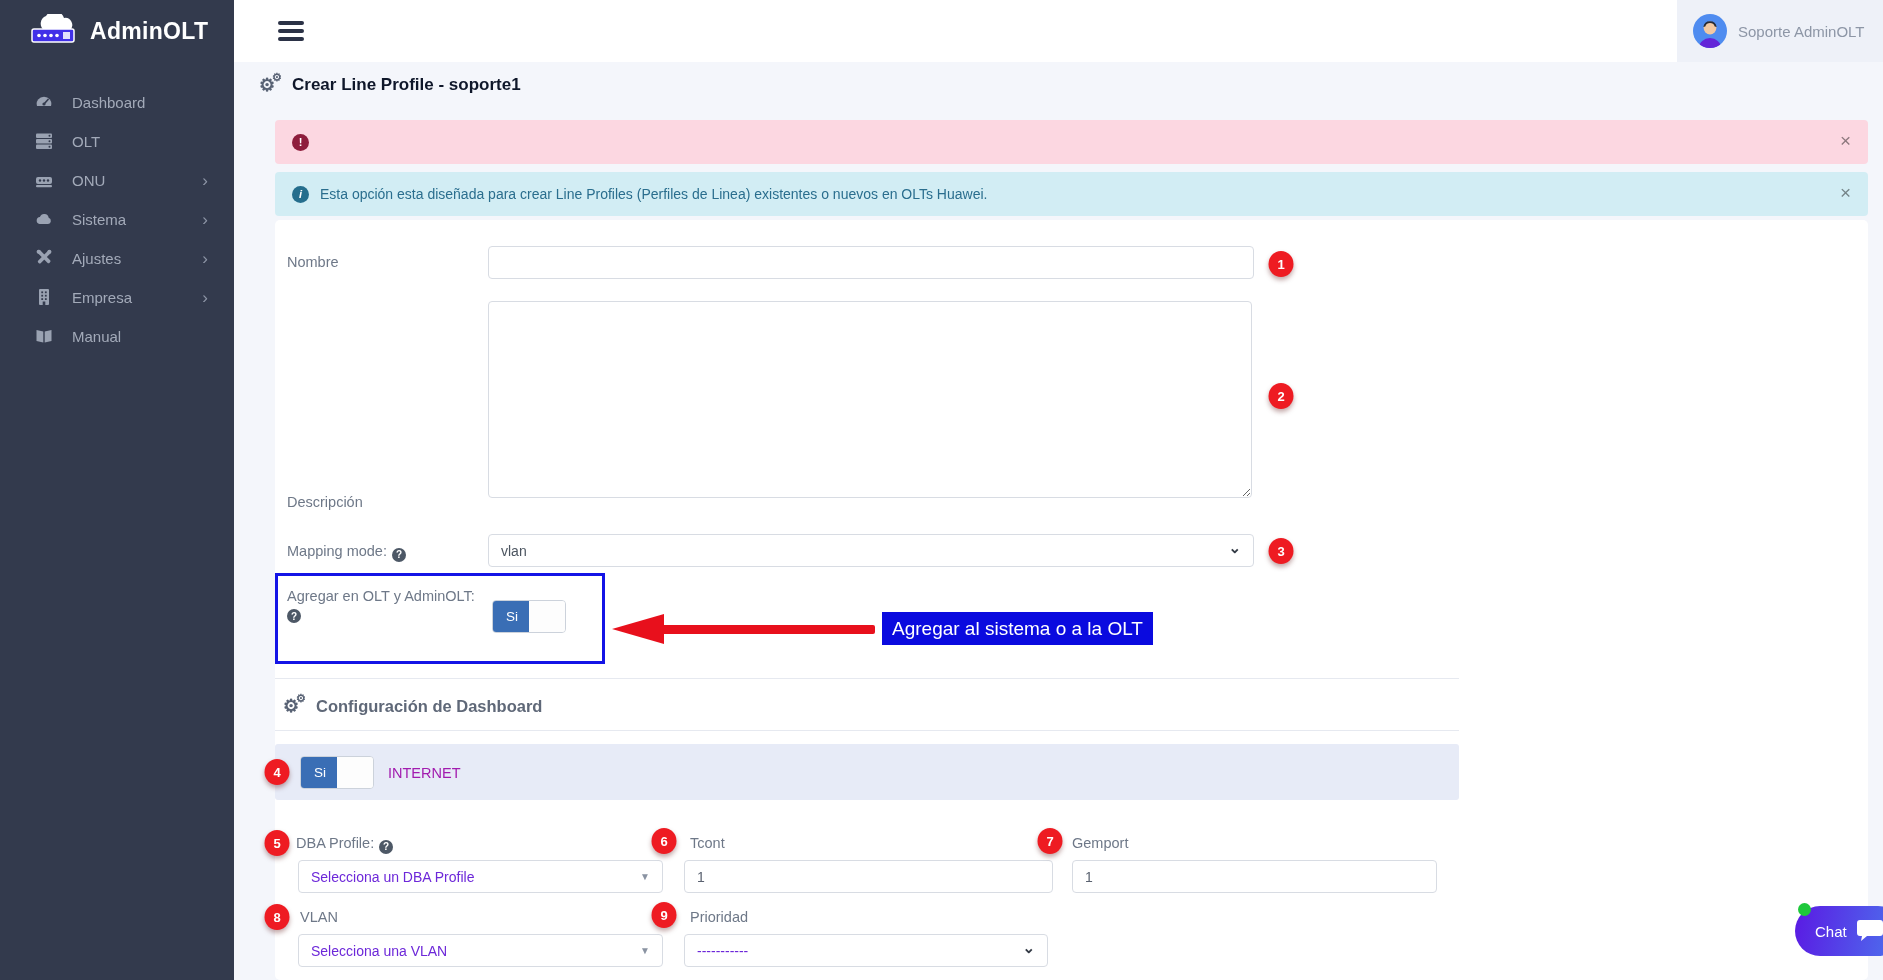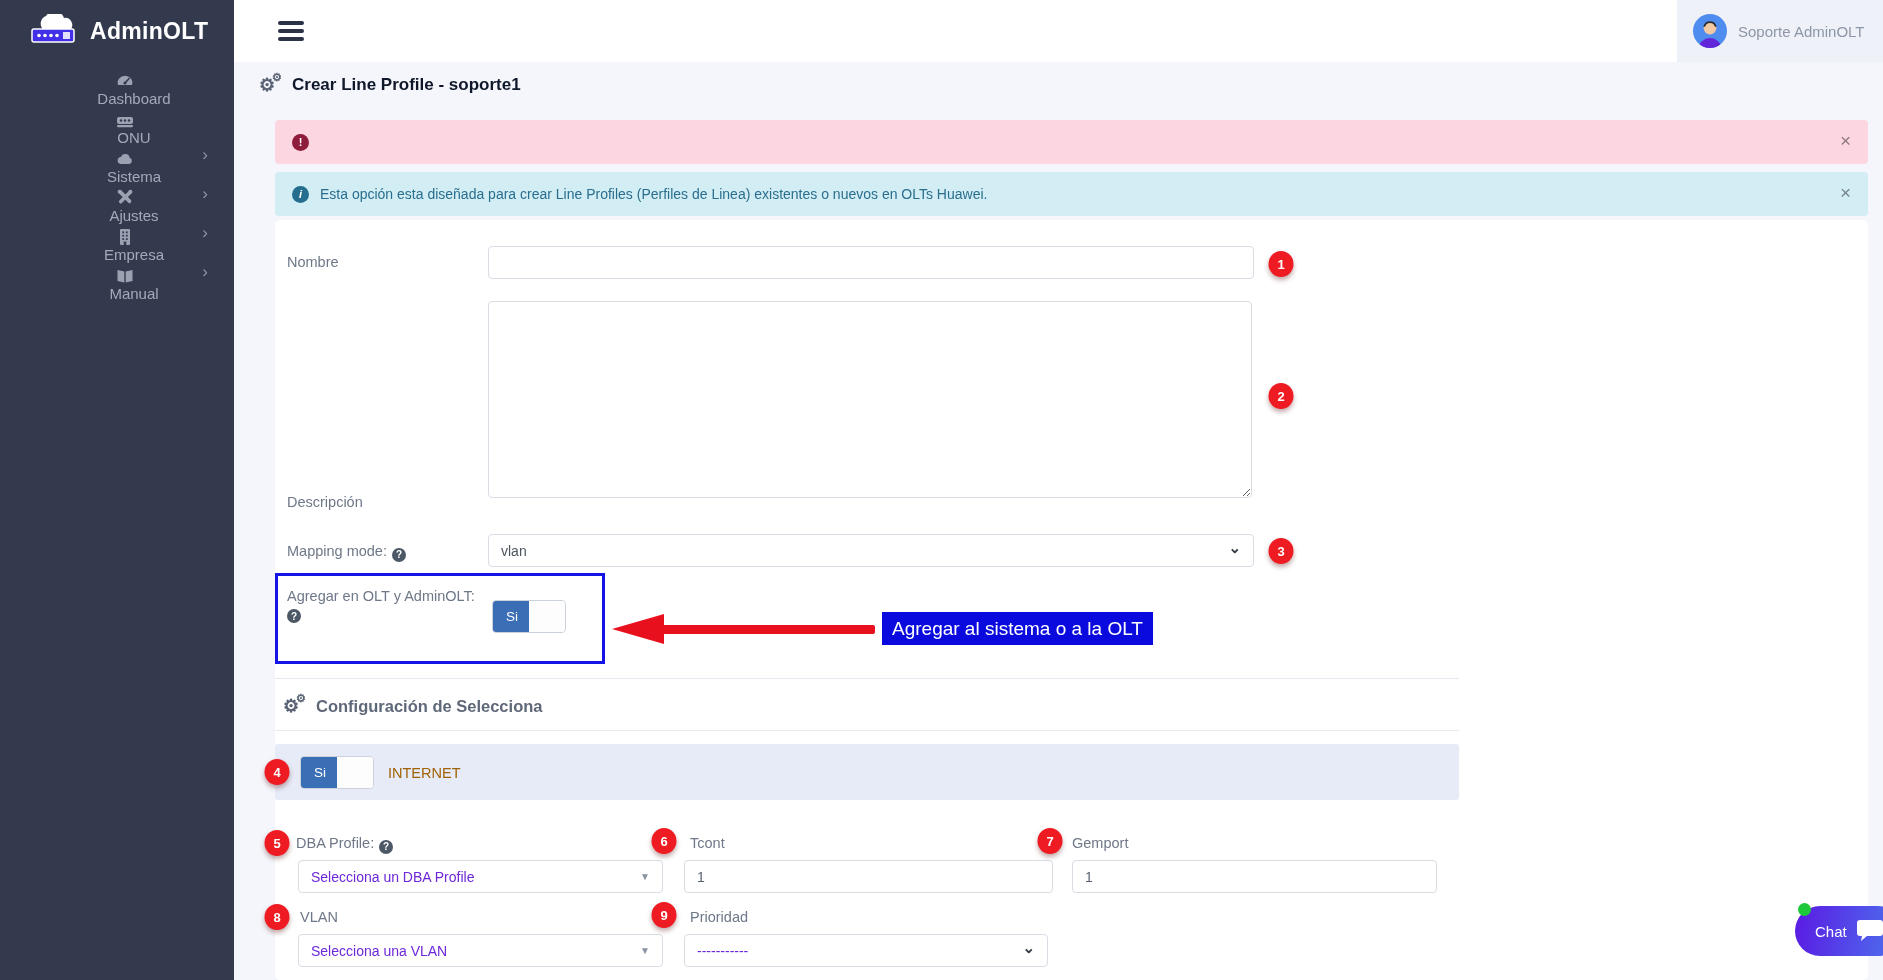--- a/index.html
+++ b/index.html
@@ -4,21 +4,21 @@
 <style>
   * { margin:0; padding:0; box-sizing:border-box; }
   html,body { width:1883px; height:980px; overflow:hidden; }
   body { font-family:"Liberation Sans", sans-serif; background:#f4f6fb; position:relative; }
 
   
   .sidebar { position:absolute; left:0; top:0; width:234px; height:980px; background:#333a4d; z-index:5; }
   .logo { display:flex; align-items:center; gap:8px; padding:14px 0 10px 30px; }
   .logo-text { color:#ffffff; font-size:23px; font-weight:bold; letter-spacing:.3px; }
   .side-nav { margin-top:14px; }
-  .side-item { display:flex; align-items:center; height:39px; padding-left:34px; cursor:pointer; color:#a3aab9;flex-direction:column; }
+  .side-item { display:flex; align-items:flex-end; height:39px; padding-left:34px; cursor:pointer; color:#a3aab9; }
   .side-icon { width:20px; height:18px; margin-right:18px; display:inline-flex; align-items:center; justify-content:center; }
   .side-label { font-size:15px; }
   .chev { margin-left:auto; margin-right:26px; font-size:17px; color:#8d95a6; line-height:1; }
 
   
   .main { position:absolute; left:234px; top:0; width:1649px; height:980px; }
   .topbar { position:relative; height:62px; background:#ffffff; }
   .hamburger { position:absolute; left:44px; top:21px; width:26px; cursor:pointer; }
   .hamburger div { height:4px; background:#2b3246; border-radius:2px; margin-bottom:4px; }
   .user-chip { position:absolute; right:0; top:0; height:62px; width:206px; background:#eef1f8; display:flex; align-items:center; gap:11px; padding-left:16px; cursor:pointer; }
@@ -78,21 +78,21 @@
   .arrow-head { position:absolute; left:337px; top:394px; width:0; height:0;
                 border-top:15px solid transparent; border-bottom:15px solid transparent; border-right:52px solid #e8101c; }
   .arrow-shaft { position:absolute; left:387px; top:405px; width:213px; height:9px; background:#e8101c; border-radius:2px; }
   .annotation-label { position:absolute; left:607px; top:392px; height:33px; line-height:33px; background:#0a0adf;
                       color:#ffffff; font-size:19px; padding:0 10px; white-space:nowrap; }
 
   .divider { position:absolute; left:0; width:1184px; height:1px; background:#e6e9f0; }
   .svc-heading { position:absolute; left:8px; top:476px; display:flex; align-items:center; gap:9px;
                  color:#5f6878; font-weight:bold; font-size:16.5px; }
   .internet-band { position:absolute; left:0; top:524px; width:1184px; height:56px; background:#e7ebf7; border-radius:3px; }
-  .band-label { position:absolute; left:113px; top:545px; color:#a16207; font-size:14.5px; }
+  .band-label { position:absolute; left:113px; top:545px; color:#a21caf; font-size:14.5px; }
 
   
   .chat-btn { position:absolute; left:1795px; top:906px; width:108px; height:50px; border-radius:26px;
               background:linear-gradient(100deg,#5a1ae3 0%,#4c74ee 100%); display:flex; align-items:center;
               padding-left:20px; gap:9px; cursor:pointer; z-index:9; }
   .chat-btn .lbl { color:#fff; font-size:15px;text-align:center; }
   .chat-dot { position:absolute; left:3px; top:-3px; width:13px; height:13px; border-radius:50%; background:#1ec83b; }
 
   svg { display:block; }
 </style>
@@ -120,20 +120,33 @@
       <span class="side-icon">
         <svg width="18" height="18" viewBox="0 0 18 18">
             <path d="M2 13 A7.3 7.3 0 1 1 16 13 Z" fill="#9aa2b2"></path>
             <line x1="9" y1="11" x2="13.5" y2="6" stroke="#333a4d" stroke-width="1.6"></line>
             <circle cx="9" cy="11" r="1.6" fill="#333a4d"></circle>
           </svg>
       </span>
       <span class="side-label">Dashboard</span>
     </div>
 
+    <div class="side-item">
+      <span class="side-icon">
+        <svg width="18" height="18" viewBox="0 0 18 18">
+            <rect x="1" y="1.5" width="16" height="4.4" rx="1" fill="#9aa2b2"></rect>
+            <rect x="1" y="7" width="16" height="4.4" rx="1" fill="#9aa2b2"></rect>
+            <rect x="1" y="12.5" width="16" height="4.4" rx="1" fill="#9aa2b2"></rect>
+            <circle cx="14.5" cy="3.7" r="1" fill="#333a4d"></circle>
+            <circle cx="14.5" cy="9.2" r="1" fill="#333a4d"></circle>
+            <circle cx="14.5" cy="14.7" r="1" fill="#333a4d"></circle>
+          </svg>
+      </span>
+      <span class="side-label">OLT</span>
+    </div>
 
     <div class="side-item">
       <span class="side-icon">
         <svg width="18" height="18" viewBox="0 0 18 18">
             <rect x="1" y="6" width="16" height="7" rx="2" fill="#9aa2b2"></rect>
             <rect x="1" y="14" width="16" height="2.2" rx="1" fill="#9aa2b2"></rect>
             <circle cx="5" cy="9.5" r="1.2" fill="#333a4d"></circle>
             <circle cx="9" cy="9.5" r="1.2" fill="#333a4d"></circle>
             <circle cx="13" cy="9.5" r="1.2" fill="#333a4d"></circle>
           </svg>
@@ -275,21 +288,21 @@
       <div class="arrow-head"></div>
       <div class="arrow-shaft"></div>
       <div class="annotation-label">Agregar al sistema o a la OLT</div>
 
       <div class="divider" style="top:458px;"></div>
       <div class="svc-heading">
         <span class="cogs">
           <span class="g1">⚙</span>
             <span class="g2">⚙</span>
         </span>
-        <span>Configuración de Selecciona</span>
+        <span>Configuración de Dashboard</span>
       </div>
       <div class="divider" style="top:510px;"></div>
 
       <div class="internet-band"></div>
       <span class="badge" style="left:2px; top:552px;">4</span>
       <div class="toggle" style="left:25px; top:536px;">
         <span class="on">Si</span>
         <span class="off"></span>
       </div>
       <span class="band-label">INTERNET</span>

